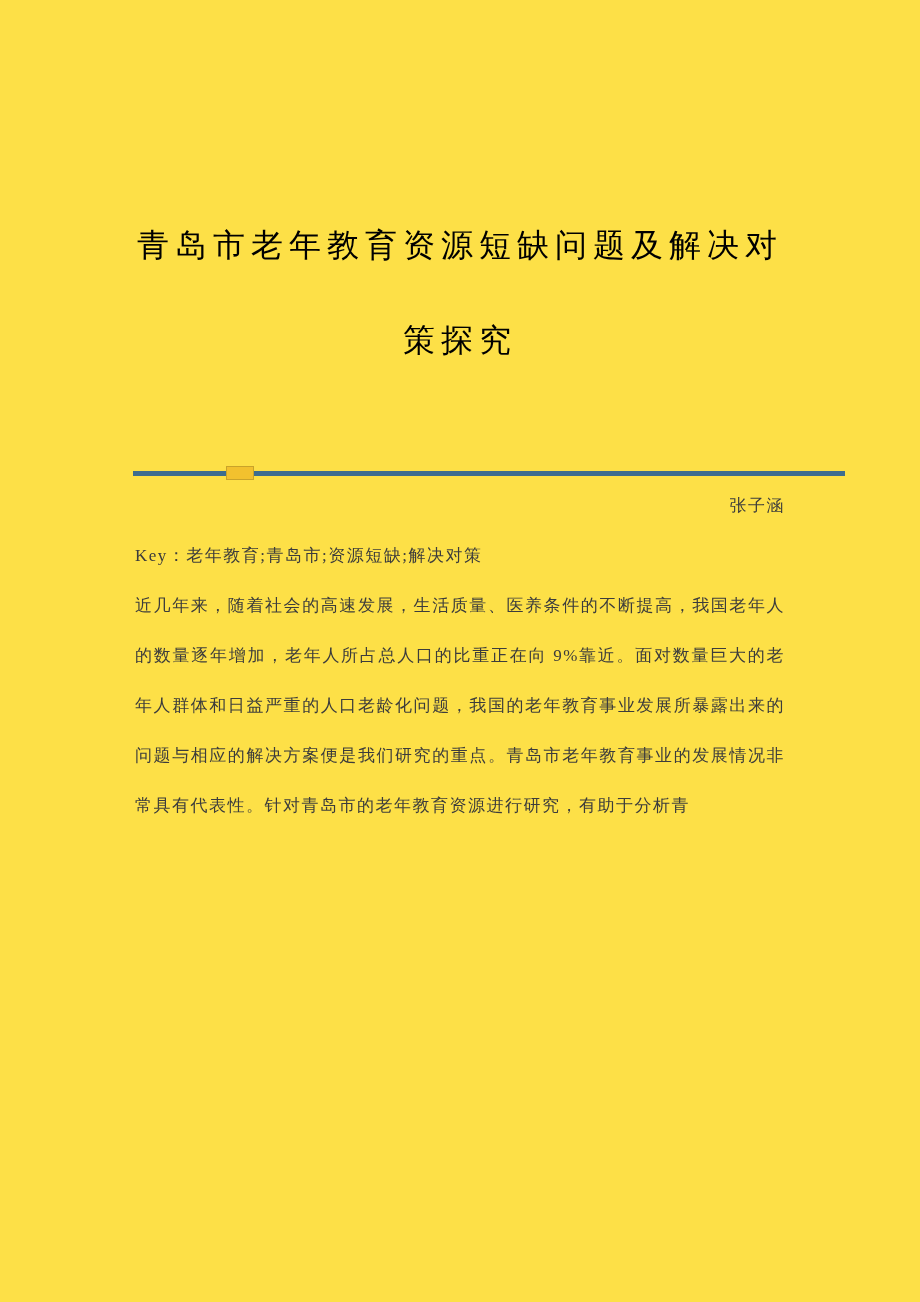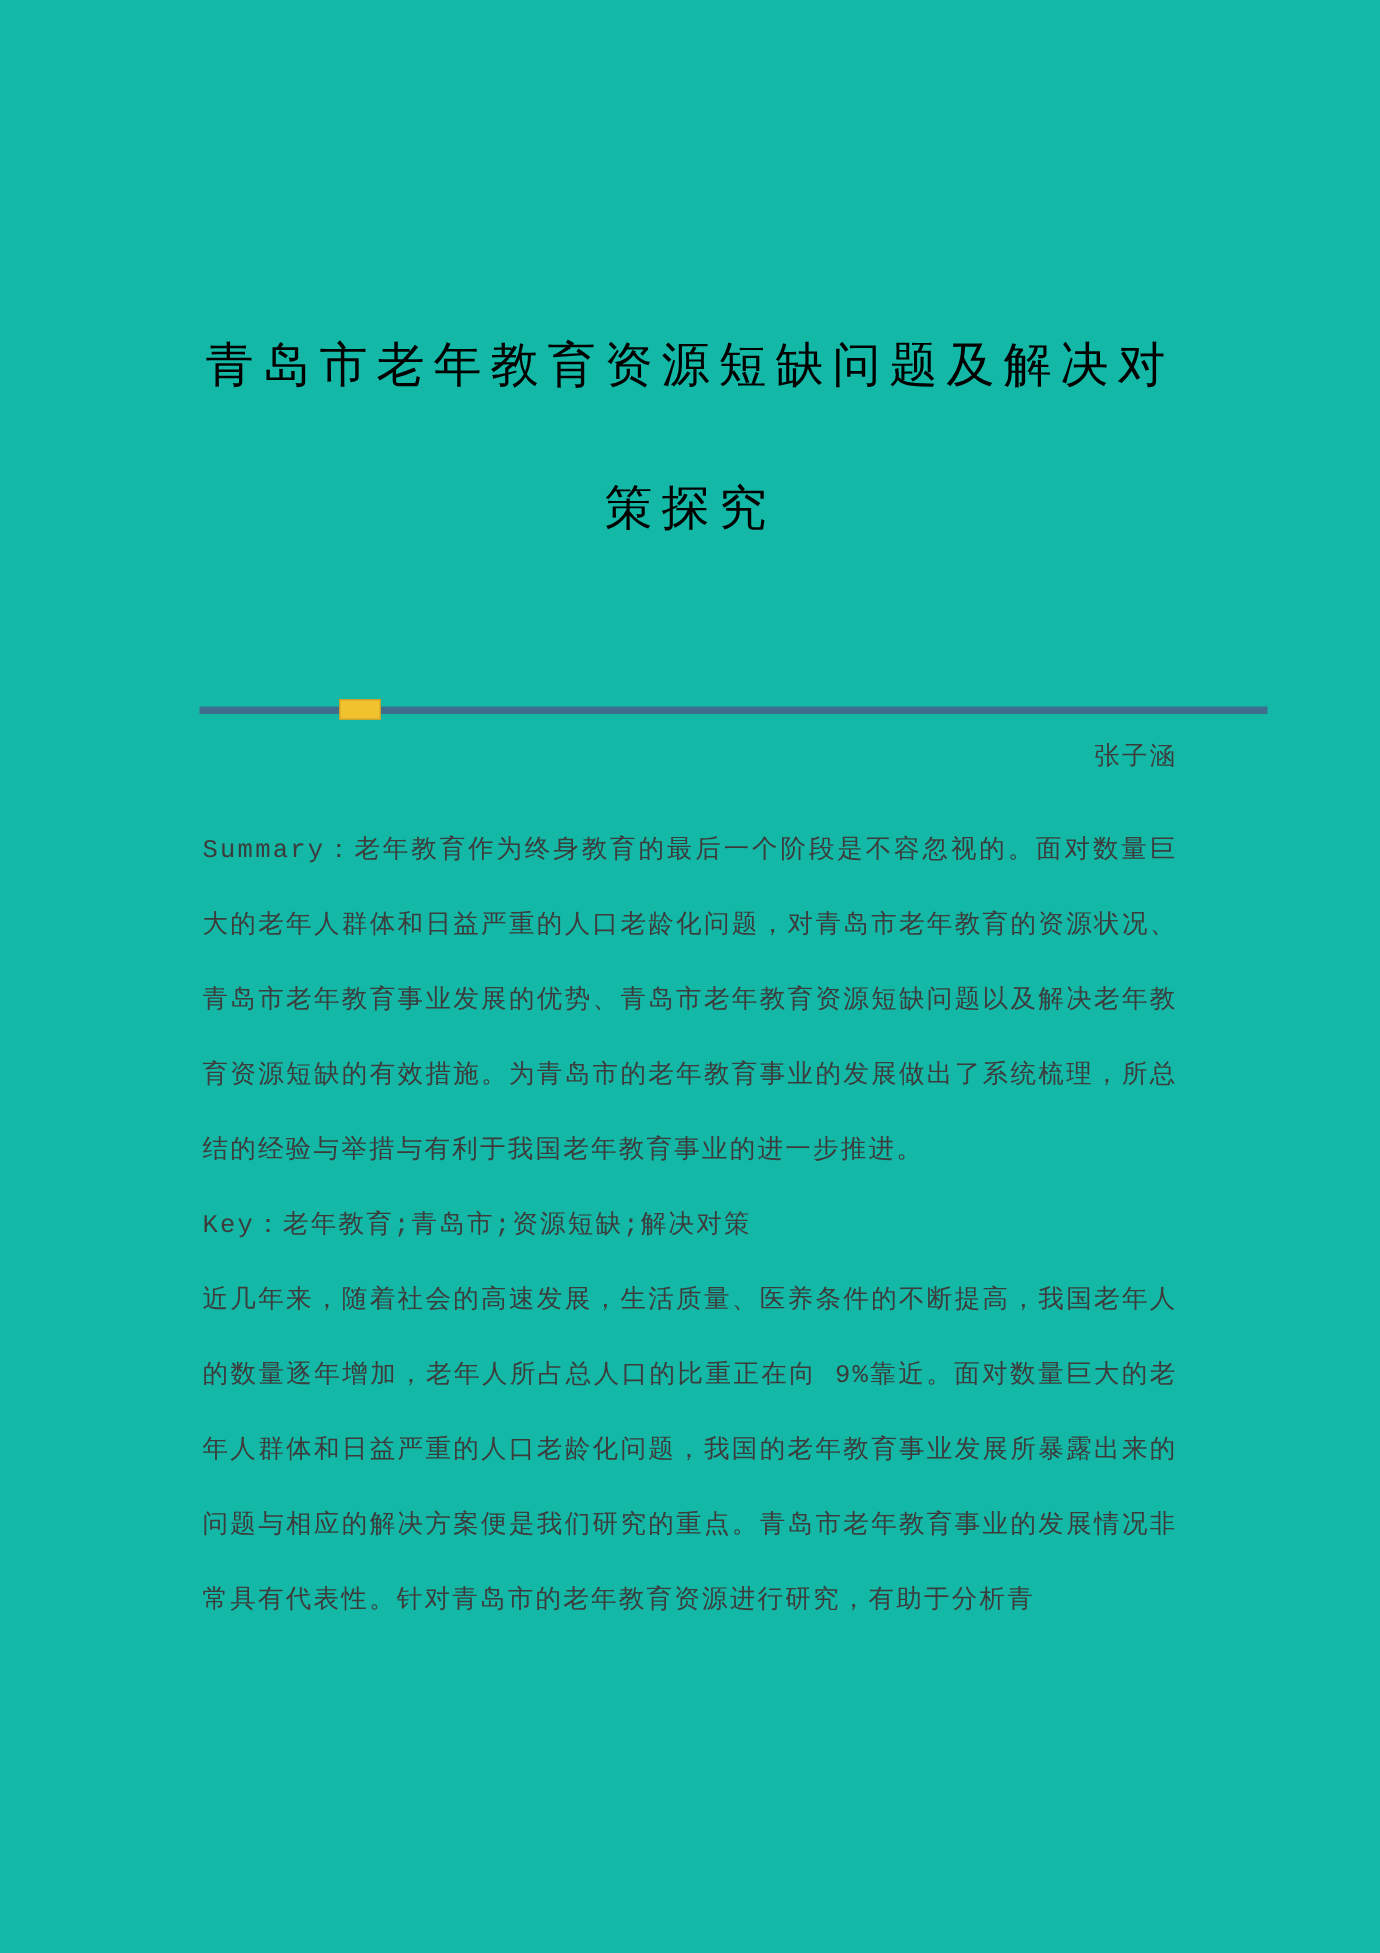--- a/index.html
+++ b/index.html
@@ -4,23 +4,23 @@
 <style>
   html, body {
     margin: 0;
     padding: 0;
     background: #ffffff;
   }
   .page {
     position: relative;
     width: 920px;
     height: 1302px;
-    background: #14b8a6;
+    background: #fde047;
     overflow: hidden;
-    font-family: Liberation Mono, monospace;
+    font-family: Liberation Serif, serif;
     color: #3c3c3c;
   }
   .doc-title {
     margin: 0;
     padding-top: 198px;
     margin-left: 135px;
     width: 650px;
     text-align: center;
     font-size: 32px;
     letter-spacing: 6px;
@@ -82,21 +82,20 @@
 
   <div class="divider">
     <div class="divider-line"></div>
     <div class="divider-accent"></div>
   </div>
 
   <div class="content">
 
     <p class="paragraph author">张子涵</p>
 
-    <p class="paragraph summary">Summary：老年教育作为终身教育的最后一个阶段是不容忽视的。面对数量巨大的老年人群体和日益严重的人口老龄化问题，对青岛市老年教育的资源状况、青岛市老年教育事业发展的优势、青岛市老年教育资源短缺问题以及解决老年教育资源短缺的有效措施。为青岛市的老年教育事业的发展做出了系统梳理，所总结的经验与举措与有利于我国老年教育事业的进一步推进。</p>
 
     <p class="paragraph">Key：老年教育;青岛市;资源短缺;解决对策</p>
 
     <p class="paragraph">近几年来，随着社会的高速发展，生活质量、医养条件的不断提高，我国老年人的数量逐年增加，老年人所占总人口的比重正在向 9%靠近。面对数量巨大的老年人群体和日益严重的人口老龄化问题，我国的老年教育事业发展所暴露出来的问题与相应的解决方案便是我们研究的重点。青岛市老年教育事业的发展情况非常具有代表性。针对青岛市的老年教育资源进行研究，有助于分析青</p>
 
   </div>
 
 </div>
 
 </body></html>

